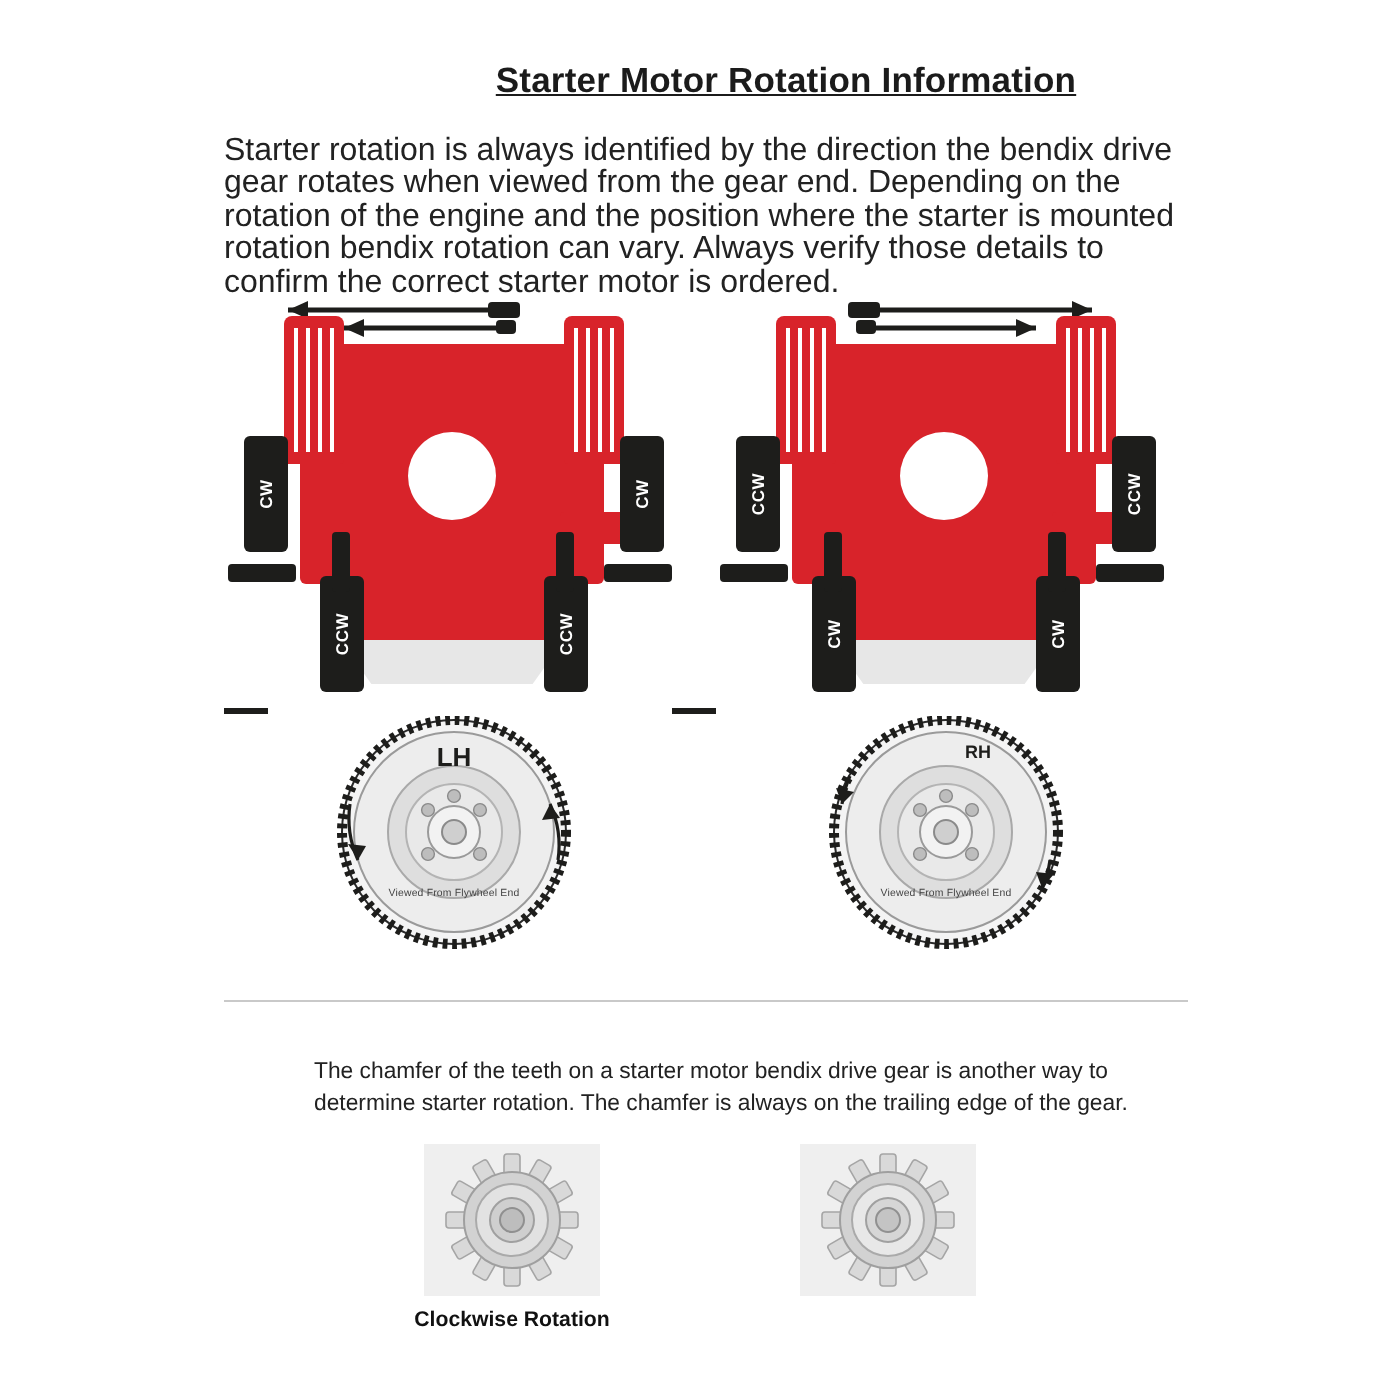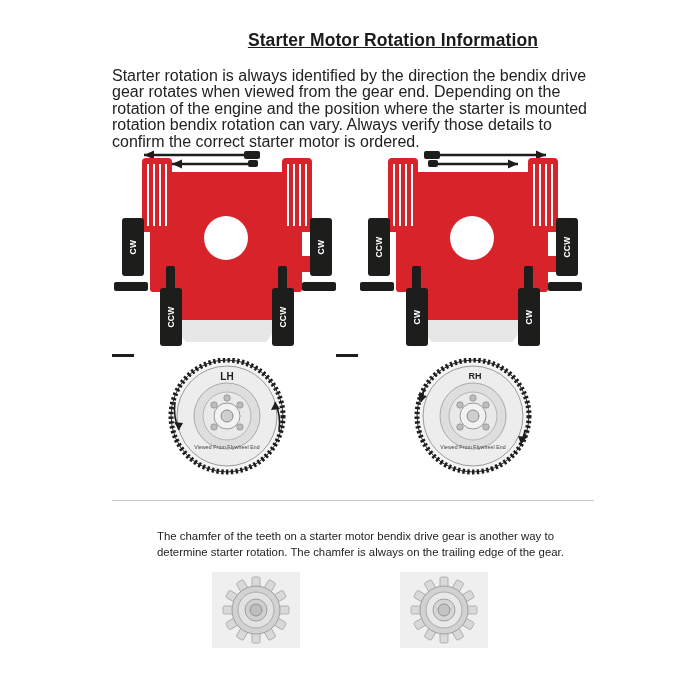--- a/index.html
+++ b/index.html
@@ -319,21 +319,21 @@
             <circle cx="95" cy="47" r="3.2" fill="#bdbdbd" stroke="#8a8a8a" stroke-width="0.7"></circle>
             <circle cx="69" cy="69" r="3.2" fill="#bdbdbd" stroke="#8a8a8a" stroke-width="0.7"></circle>
             <circle cx="95" cy="69" r="3.2" fill="#bdbdbd" stroke="#8a8a8a" stroke-width="0.7"></circle>
             <circle cx="82" cy="40" r="3.2" fill="#bdbdbd" stroke="#8a8a8a" stroke-width="0.7"></circle>
             <path d="M34,72 A50,50 0 0 1 30,44" fill="none" stroke="#1d1d1b" stroke-width="1.6"></path>
             <path d="M34,72 L29,64 L38,65 Z" fill="#1d1d1b"></path>
             <path d="M130,44 A50,50 0 0 1 134,72" fill="none" stroke="#1d1d1b" stroke-width="1.6"></path>
             <path d="M130,44 L126,52 L135,51 Z" fill="#1d1d1b"></path>
           </g>
         </svg>
-        <div style="position:absolute; top:13px; left:0; width:164px; text-align:center; font-size:10px; font-weight:bold; color:#1d1d1b;">LH</div>
+        <div style="position:absolute; top:13px; left:0; width:164px; text-align:center; font-size:13px; font-weight:bold; color:#1d1d1b;">LH</div>
         <div class="fw-caption">Viewed From Flywheel End</div>
       </div>
     </div>
 
     <div class="engine right">
 
       <div class="toparrow">
         <svg width="190" height="26" viewBox="0 0 190 26">
           <path d="M58,5 L168,5" stroke="#1d1d1b" stroke-width="2.4" fill="none"></path>
           <path d="M168,5 L158,0.5 L158,9.5 Z" fill="#1d1d1b"></path>
@@ -396,21 +396,21 @@
             <circle cx="95" cy="47" r="3.2" fill="#bdbdbd" stroke="#8a8a8a" stroke-width="0.7"></circle>
             <circle cx="69" cy="69" r="3.2" fill="#bdbdbd" stroke="#8a8a8a" stroke-width="0.7"></circle>
             <circle cx="95" cy="69" r="3.2" fill="#bdbdbd" stroke="#8a8a8a" stroke-width="0.7"></circle>
             <circle cx="82" cy="40" r="3.2" fill="#bdbdbd" stroke="#8a8a8a" stroke-width="0.7"></circle>
             <path d="M30,44 A50,50 0 0 1 34,30" fill="none" stroke="#1d1d1b" stroke-width="1.6"></path>
             <path d="M30,44 L27,36 L36,38 Z" fill="#1d1d1b"></path>
             <path d="M134,72 A50,50 0 0 1 130,86" fill="none" stroke="#1d1d1b" stroke-width="1.6"></path>
             <path d="M130,86 L136,79 L127,78 Z" fill="#1d1d1b"></path>
           </g>
         </svg>
-        <div style="position:absolute; top:13px; left:2px; width:164px; text-align:center; font-size:9px; font-weight:bold; color:#1d1d1b;">RH</div>
+        <div style="position:absolute; top:13px; left:16px; width:164px; text-align:center; font-size:9px; font-weight:bold; color:#1d1d1b;">RH</div>
         <div class="fw-caption">Viewed From Flywheel End</div>
       </div>
     </div>
 
     <div class="dash left-d"></div>
     <div class="dash right-d"></div>
   </div>
 
   <div class="divider"></div>
 
@@ -465,15 +465,16 @@
             </g>
           </g>
           <circle r="24" fill="#d2d2d2" stroke="#9f9f9f" stroke-width="1"></circle>
           <circle r="18" fill="#e8e8e8" stroke="#aaaaaa" stroke-width="1"></circle>
           <circle r="11" fill="#d6d6d6" stroke="#a0a0a0" stroke-width="1"></circle>
           <circle r="6" fill="#c4c4c4" stroke="#909090" stroke-width="1"></circle>
         </g>
       </svg>
     </div>
 
+    <div class="gearcap c1">Clockwise Rotation</div>
   </div>
 
 </div>
 
 </body></html>

